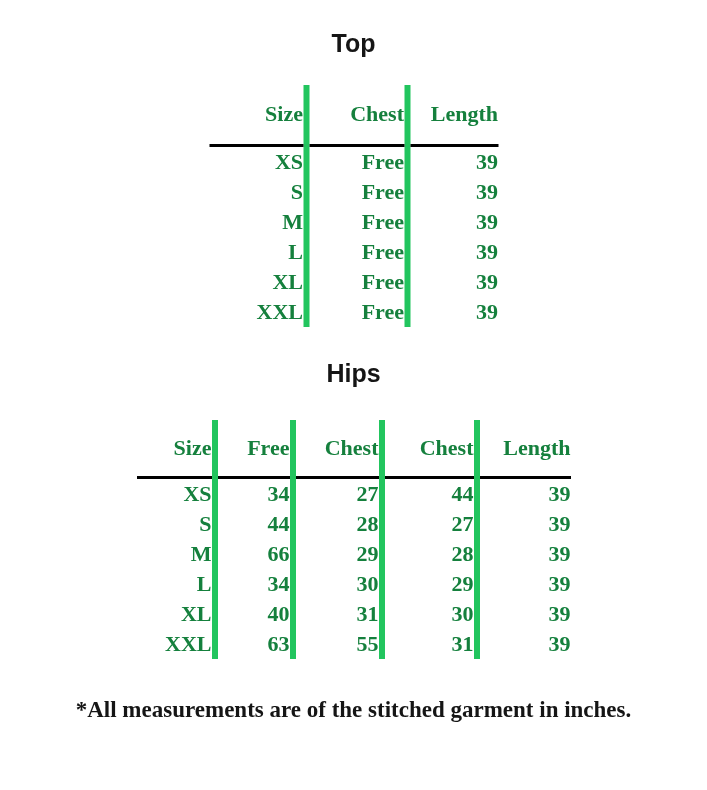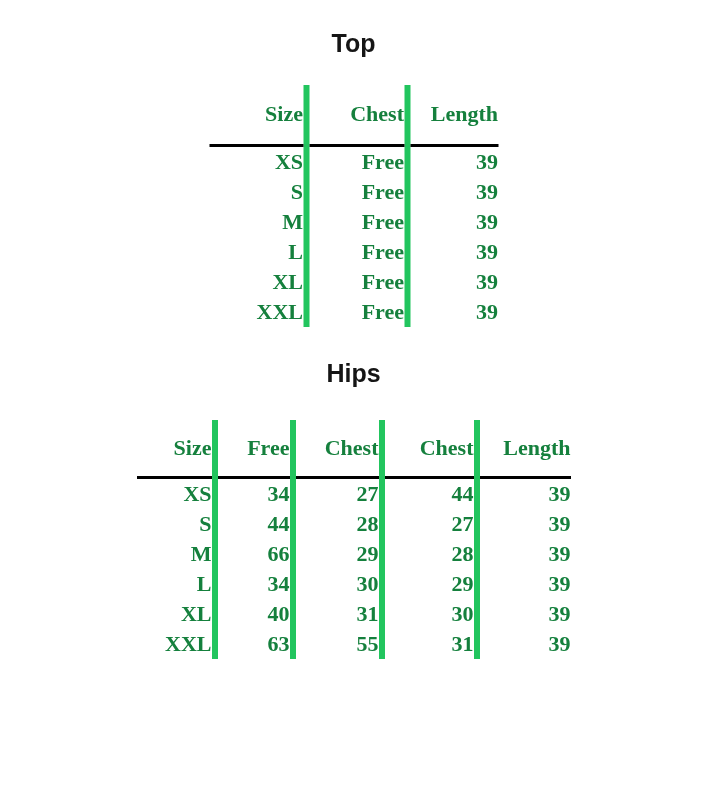--- a/index.html
+++ b/index.html
@@ -181,14 +181,15 @@
       <tr>
         <td>XXL</td>
         <td>63</td>
         <td>55</td>
         <td>31</td>
         <td>39</td>
       </tr>
     </tbody>
   </table>
 
+  <div class="footnote">*All measurements are of the stitched garment in inches.</div>
 
 </div>
 
 </body></html>

